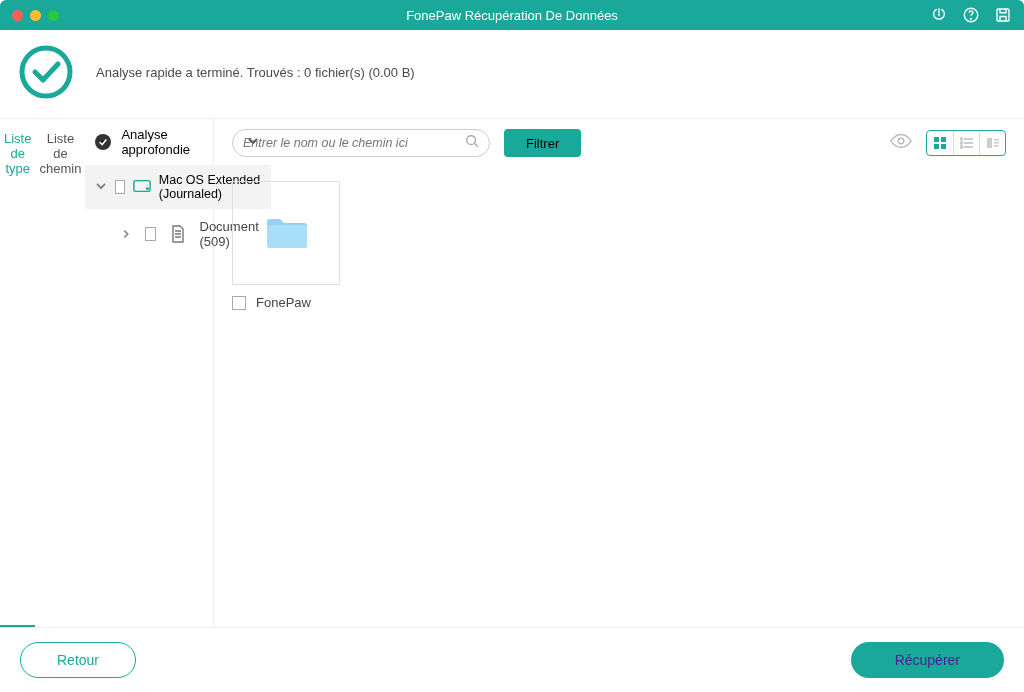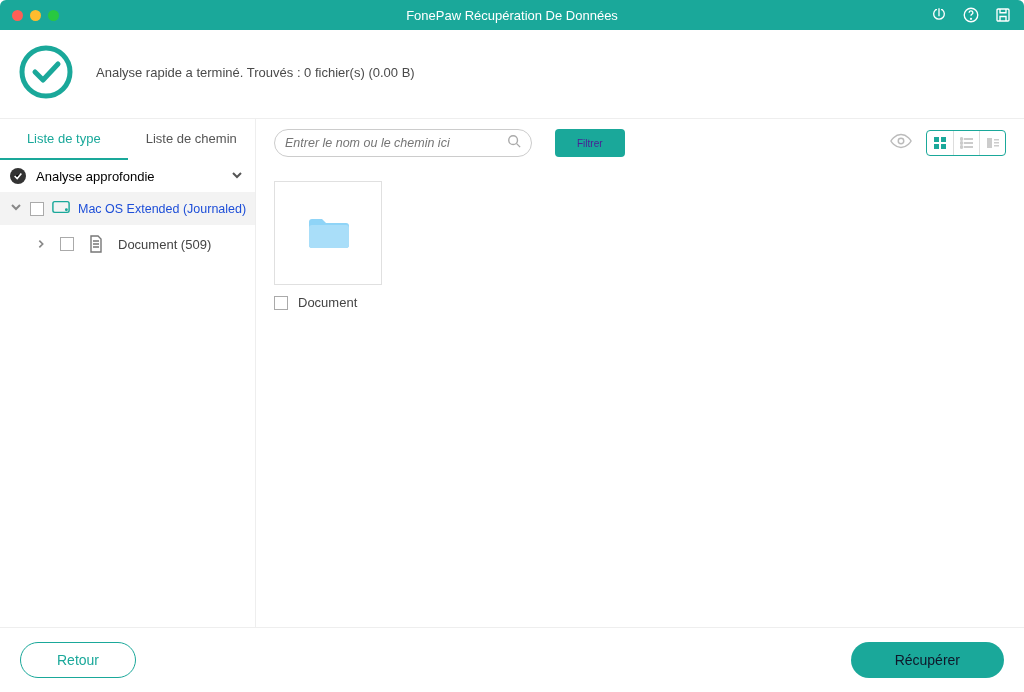--- a/index.html
+++ b/index.html
@@ -17,59 +17,59 @@
 .tb-right .ico { width: 18px; height: 18px; display: flex; align-items: center; justify-content: center; cursor: pointer; }
 .tb-right svg { stroke: #fff; fill: none; }
 
 
 .status { display: flex; align-items: center; gap: 22px; padding: 14px 18px 18px 18px; border-bottom: 1px solid #eee; }
 .status-icon { width: 56px; height: 56px; }
 .status-lines { font-size: 13px; color: #4a4a4a; display: flex; flex-direction: column; gap: 7px; }
 
 
 .middle { flex: 1; display: flex; min-height: 0; }
-.sidebar { width: 256px; border-right: 1px solid #eee; display: flex; flex-direction: column; }
+.sidebar { width: 214px; border-right: 1px solid #eee; display: flex; flex-direction: row; }
 .tabs { display: flex; }
 .tab { flex: 1; text-align: center; padding: 12px 4px; font-size: 13px; color: #555; cursor: pointer; border-bottom: 2px solid transparent; }
 .tab.active { color: #1aa89a; border-bottom: 2px solid #1aa89a; font-weight: 500; }
 
 .tree { font-size: 13px; }
 .tree-row { display: flex; align-items: center; padding: 8px 10px; gap: 10px; cursor: pointer; }
 .tree-row .label { flex: 1; }
 .tree-row .chev { width: 14px; }
 .check-ic { width: 16px; height: 16px; border-radius: 50%; background: #333; display: flex; align-items: center; justify-content: center; }
 .check-ic svg { stroke: #fff; }
-.tree-sub { background: #f3f3f3; padding: 8px 8px 8px 10px; display: flex; align-items: center; gap: 8px; font-size: 12.5px; color: #1d4ed8; }
+.tree-sub { background: #f3f3f3; padding: 8px 8px 8px 10px; display: flex; align-items: center; gap: 8px; font-size: 12.5px; color: #000000; }
 .tree-leaf { padding: 10px 8px 10px 36px; display: flex; align-items: center; gap: 14px; font-size: 13px; color: #444; }
 .cb { width: 14px; height: 14px; border: 1.5px solid #aaa; background: #fff; cursor: pointer; }
 .doc-ic { width: 16px; height: 18px; }
 
 
 .content { flex: 1; display: flex; flex-direction: column; }
-.toolbar { display: flex; gap: 23px; padding: 10px 18px; }
+.toolbar { display: flex; gap: 14px; padding: 10px 18px; }
 .search { flex: 0 0 258px; display: flex; align-items: center; border: 1px solid #ccc; border-radius: 14px; height: 28px; padding: 0 10px; }
 .search input { flex: 1; border: none; outline: none; font-size: 12.5px; font-style: italic; color: #888; background: transparent; }
-.filter-btn { background: #1aa89a; color: #4c1d95; border: none; border-radius: 4px; height: 28px; padding: 0 22px; font-size: 10px; cursor: pointer; }
+.filter-btn { background: #1aa89a; color: #000000; border: none; border-radius: 4px; height: 28px; padding: 0 22px; font-size: 13px; cursor: pointer; }
 .spacer { flex: 1; }
 .view-toggles { display: flex; gap: 4px; align-items: center; }
 .eye { margin-right: 10px; }
 .view-group { display: flex; border: 1.5px solid #1aa89a; border-radius: 4px; overflow: hidden; }
 .vbtn { width: 26px; height: 24px; display: flex; align-items: center; justify-content: center; cursor: pointer; }
 .vbtn + .vbtn { border-left: 1px solid #ddd; }
 
 .files { flex: 1; padding: 14px 18px; }
 .file-item { width: 108px; }
 .file-thumb { width: 108px; height: 104px; border: 1px solid #e0e0e0; display: flex; align-items: center; justify-content: center; }
 .file-cap { display: flex; align-items: center; gap: 10px; padding-top: 10px; font-size: 13px; color: #444; }
 
 
 .footer { border-top: 1px solid #eee; padding: 14px 20px; display: flex; }
 .btn { height: 36px; border-radius: 18px; padding: 0 36px; font-size: 14px; cursor: pointer; border: none; }
 .btn-outline { border: 1.5px solid #1aa89a; background: #fff; color: #1aa89a; }
-.btn-primary { margin-left: auto; background: #1aa89a; color: #0f172a; padding: 0 44px; }
+.btn-primary { margin-left: auto; background: #1aa89a; color: #4c1d95; padding: 0 44px; }
 </style>
 </head>
 <body>
 
 <div class="titlebar">
   <div class="traffic">
     <span class="red"></span>
     <span class="yel"></span>
     <span class="grn"></span>
   </div>
@@ -215,21 +215,21 @@
     <div class="files">
       <div class="file-item">
         <div class="file-thumb">
           <svg width="42" height="34" viewBox="0 0 42 34">
               <path d="M2 6 a3 3 0 0 1 3-3 h10 l4 4 h20 a3 3 0 0 1 3 3 v19 a3 3 0 0 1 -3 3 H5 a3 3 0 0 1 -3-3 z" fill="#8fd4f7"></path>
               <rect x="2" y="9" width="40" height="23" rx="3" fill="#a9def9"></rect>
             </svg>
         </div>
         <div class="file-cap">
           <span class="cb"></span>
-          <span>Document</span>
+          <span>FonePaw</span>
         </div>
       </div>
     </div>
   </div>
 </div>
 
 <div class="footer">
   <button class="btn btn-outline">Retour</button>
   <button class="btn btn-primary">Récupérer</button>
 </div>

